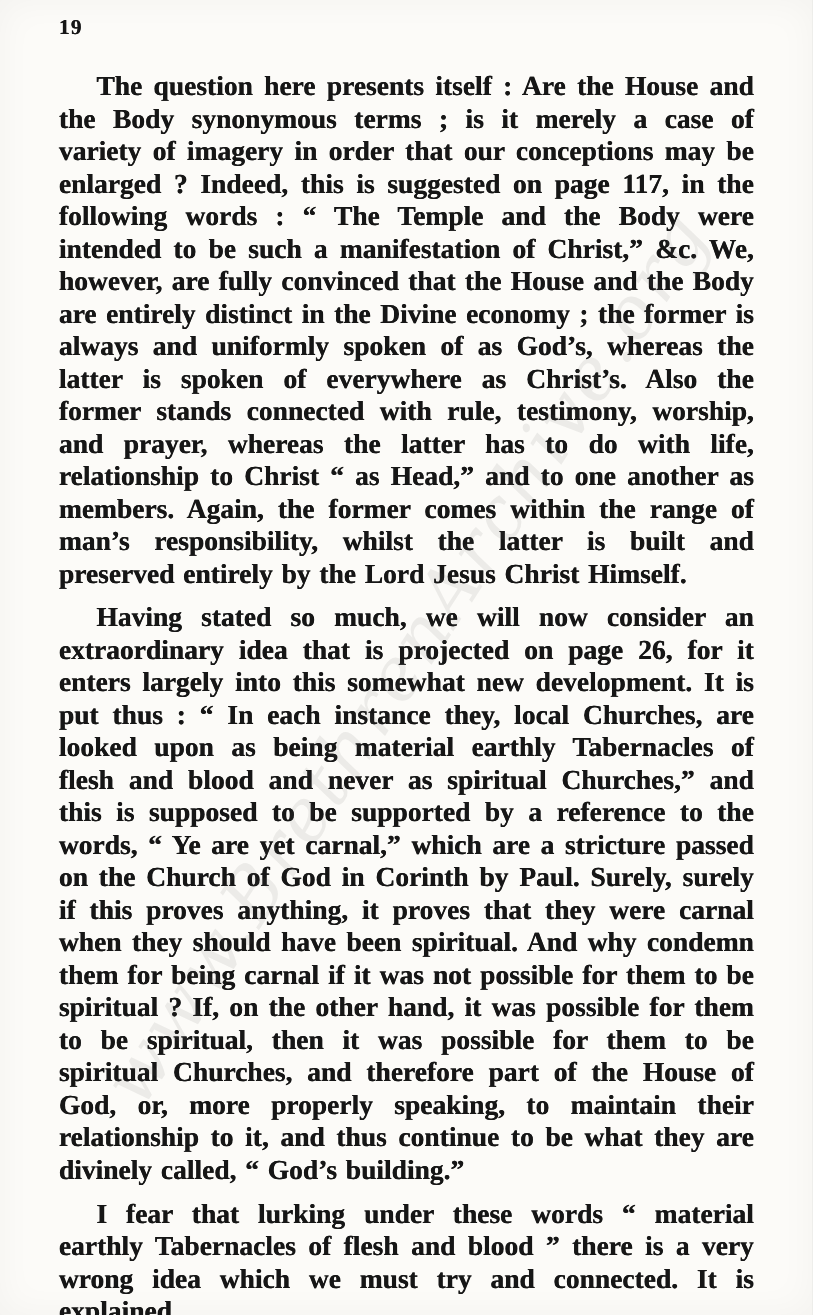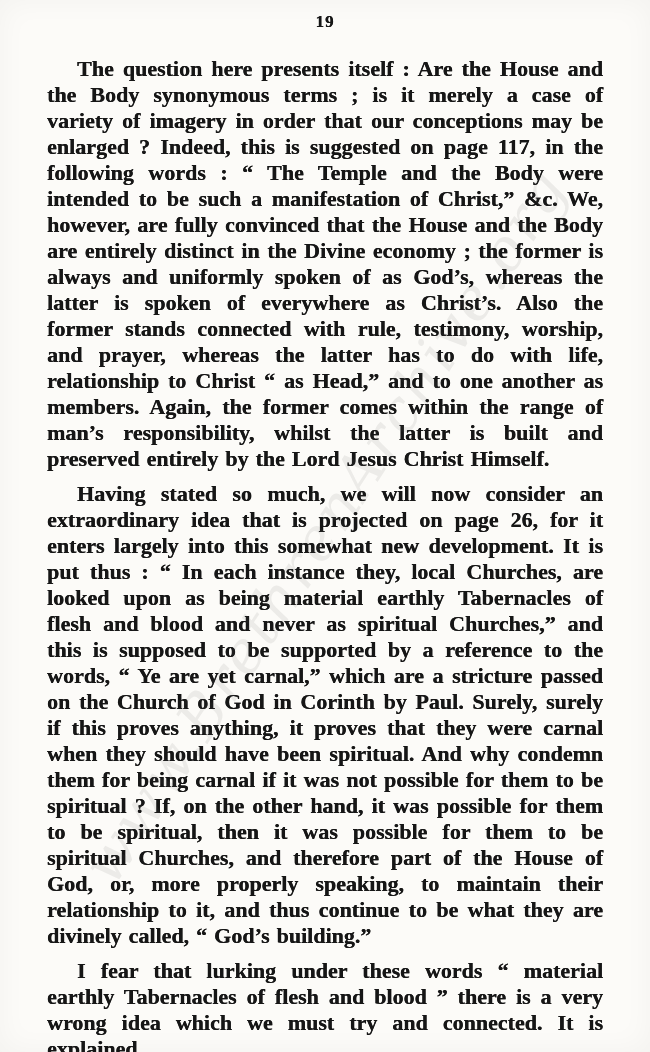--- a/index.html
+++ b/index.html
@@ -28,21 +28,20 @@
     font-family: "DejaVu Serif", serif;
     font-style: italic;
     font-size: 58px;
     letter-spacing: 3px;
     white-space: nowrap;
     color: rgba(100, 100, 100, 0.10);
     pointer-events: none;
     user-select: none;
   }
   .page-header {
-    text-align: center;
     margin: 0 0 24px 0;
   }
   .page-number {
     font-size: 17px;
     font-weight: 700;
     letter-spacing: 1px;
     text-shadow: 0.3px 0 0 currentColor;
   }
   .page-body p {
     margin: 0 0 9px 0;

